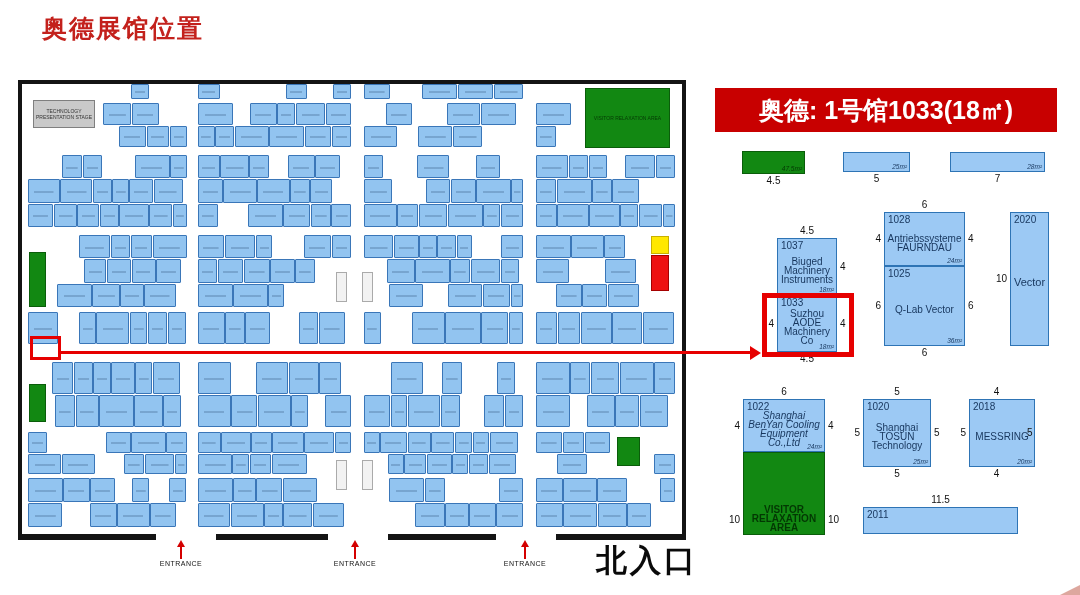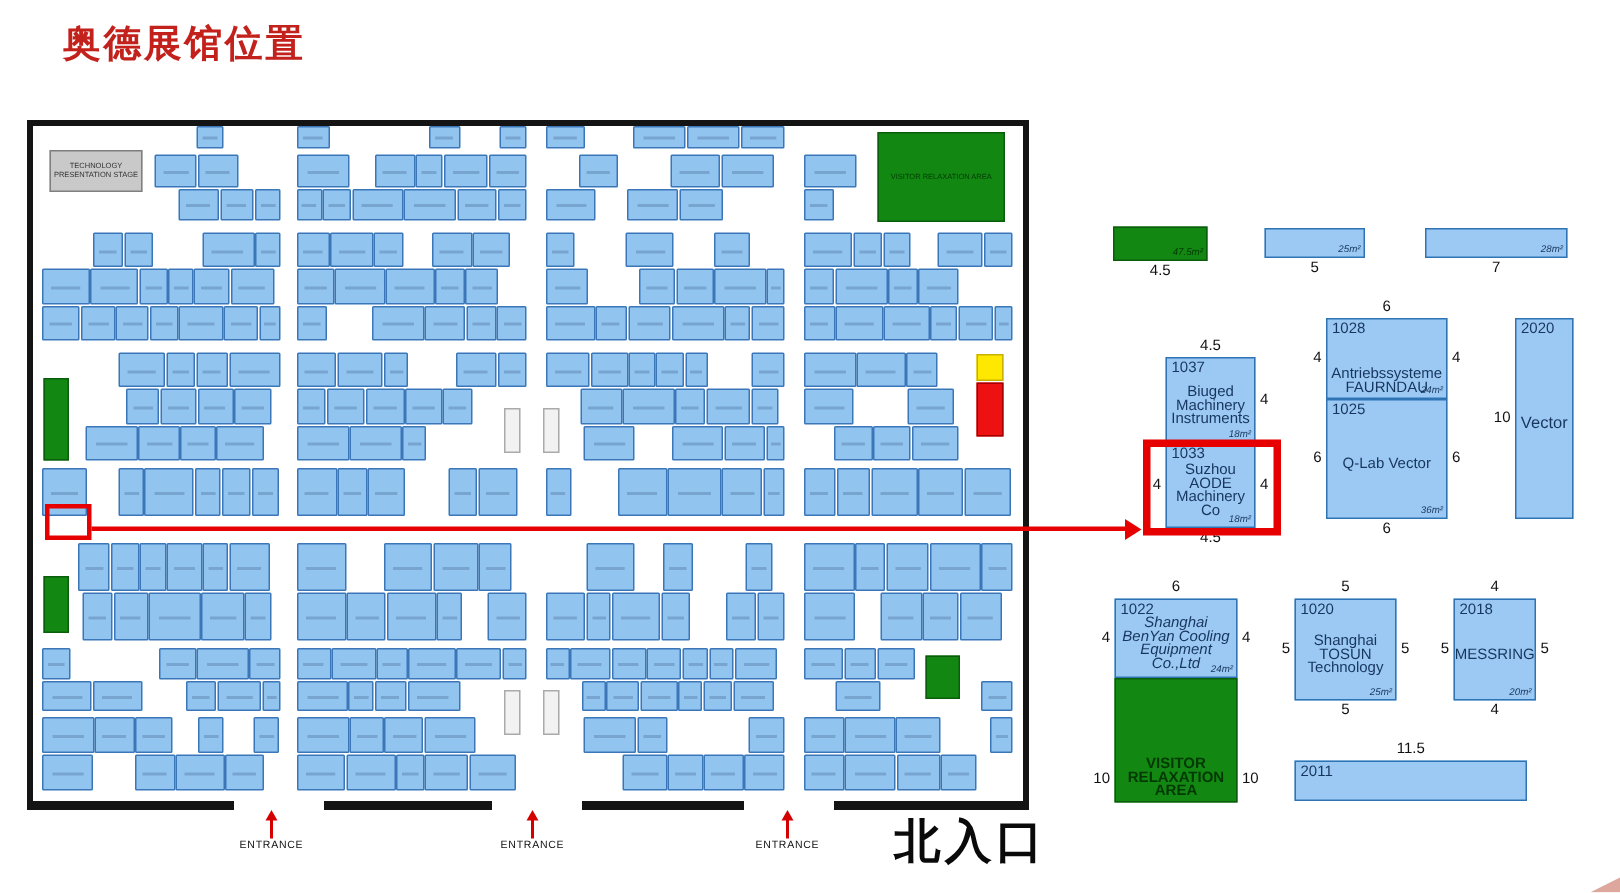--- a/index.html
+++ b/index.html
@@ -344,20 +344,21 @@
       <div class="ent-head" style="left: 351px; top: 540px;"></div>
       <div class="ent-stem" style="left: 354px; top: 546px;"></div>
       <div class="ent-label" style="left: 325px; top: 560px;">ENTRANCE</div>
       <div class="ent-head" style="left: 521px; top: 540px;"></div>
       <div class="ent-stem" style="left: 524px; top: 546px;"></div>
       <div class="ent-label" style="left: 495px; top: 560px;">ENTRANCE</div>
       <div class="hl-box" style="left: 30px; top: 336px; width: 31px; height: 24px;"></div>
       <div id="connector-line" style="position: absolute; left: 61px; top: 351px; width: 689px; height: 3px; background: rgb(230, 0, 0); z-index: 55;"></div>
       <div style="position: absolute; left: 750px; top: 346px; width: 0px; height: 0px; border-top: 7px solid transparent; border-bottom: 7px solid transparent; border-left: 11px solid rgb(230, 0, 0); z-index: 55;"></div>
     </div>
+  <div id="banner">奥德: 1号馆1033(18㎡)</div>
   <div id="detail-layer">
       <div class="dbooth green" style="left: 742px; top: 151px; width: 63px; height: 23px;">
         <div class="d-area" style="">47.5m²</div>
       </div>
       <div class="dim" style="left: 742px; width: 63px; text-align: center; top: 175px;">4.5</div>
       <div class="dbooth" style="left: 843px; top: 152px; width: 67px; height: 20px;">
         <div class="d-area" style="">25m²</div>
       </div>
       <div class="dim" style="left: 843px; width: 67px; text-align: center; top: 173px;">5</div>
       <div class="dbooth" style="left: 950px; top: 152px; width: 95px; height: 20px;">
@@ -372,21 +373,21 @@
       <div class="dim" style="left: 777px; width: 60px; text-align: center; top: 225px;">4.5</div>
       <div class="dim" style="left: 840px; width: 14px; top: 260.5px;">4</div>
       <div class="dbooth" style="left: 777px; top: 295px; width: 60px; height: 57px;">
         <div class="d-id" style="">1033</div>
         <div class="d-name" style="padding-top: 9px;">Suzhou AODE Machinery Co</div>
         <div class="d-area" style="">18m²</div>
       </div>
       <div class="dim" style="left: 761px; width: 13px; text-align: right; top: 317.5px;">4</div>
       <div class="dim" style="left: 840px; width: 14px; top: 317.5px;">4</div>
       <div class="dim" style="left: 777px; width: 60px; text-align: center; top: 353px;">4.5</div>
-      <div class="dbooth" style="left: 884px; top: 212px; width: 81px; height: 54px; align-items: flex-end;">
+      <div class="dbooth" style="left: 884px; top: 212px; width: 81px; height: 54px;">
         <div class="d-id" style="">1028</div>
         <div class="d-name" style="padding-top: 9px;">Antriebssysteme FAURNDAU</div>
         <div class="d-area" style="">24m²</div>
       </div>
       <div class="dim" style="left: 884px; width: 81px; text-align: center; top: 199px;">6</div>
       <div class="dim" style="left: 868px; width: 13px; text-align: right; top: 233px;">4</div>
       <div class="dim" style="left: 968px; width: 14px; top: 233px;">4</div>
       <div class="dbooth" style="left: 884px; top: 266px; width: 81px; height: 80px;">
         <div class="d-id" style="">1025</div>
         <div class="d-name" style="padding-top: 9px;">Q-Lab Vector</div>
@@ -415,21 +416,21 @@
       <div class="dim" style="left: 828px; width: 14px; top: 514.06px;">10</div>
       <div class="dbooth" style="left: 863px; top: 399px; width: 68px; height: 68px;">
         <div class="d-id" style="">1020</div>
         <div class="d-name" style="padding-top: 9px;">Shanghai TOSUN Technology</div>
         <div class="d-area" style="">25m²</div>
       </div>
       <div class="dim" style="left: 863px; width: 68px; text-align: center; top: 386px;">5</div>
       <div class="dim" style="left: 847px; width: 13px; text-align: right; top: 427px;">5</div>
       <div class="dim" style="left: 934px; width: 14px; top: 427px;">5</div>
       <div class="dim" style="left: 863px; width: 68px; text-align: center; top: 468px;">5</div>
-      <div class="dbooth" style="left: 969px; top: 399px; width: 55px; height: 68px;">
+      <div class="dbooth" style="left: 969px; top: 399px; width: 66px; height: 68px;">
         <div class="d-id" style="">2018</div>
         <div class="d-name" style="padding-top: 9px;">MESSRING</div>
         <div class="d-area" style="">20m²</div>
       </div>
       <div class="dim" style="left: 969px; width: 55px; text-align: center; top: 386px;">4</div>
       <div class="dim" style="left: 953px; width: 13px; text-align: right; top: 427px;">5</div>
       <div class="dim" style="left: 1027px; width: 14px; top: 427px;">5</div>
       <div class="dim" style="left: 969px; width: 55px; text-align: center; top: 468px;">4</div>
       <div class="dbooth" style="left: 863px; top: 507px; width: 155px; height: 27px;">
         <div class="d-id" style="">2011</div>

